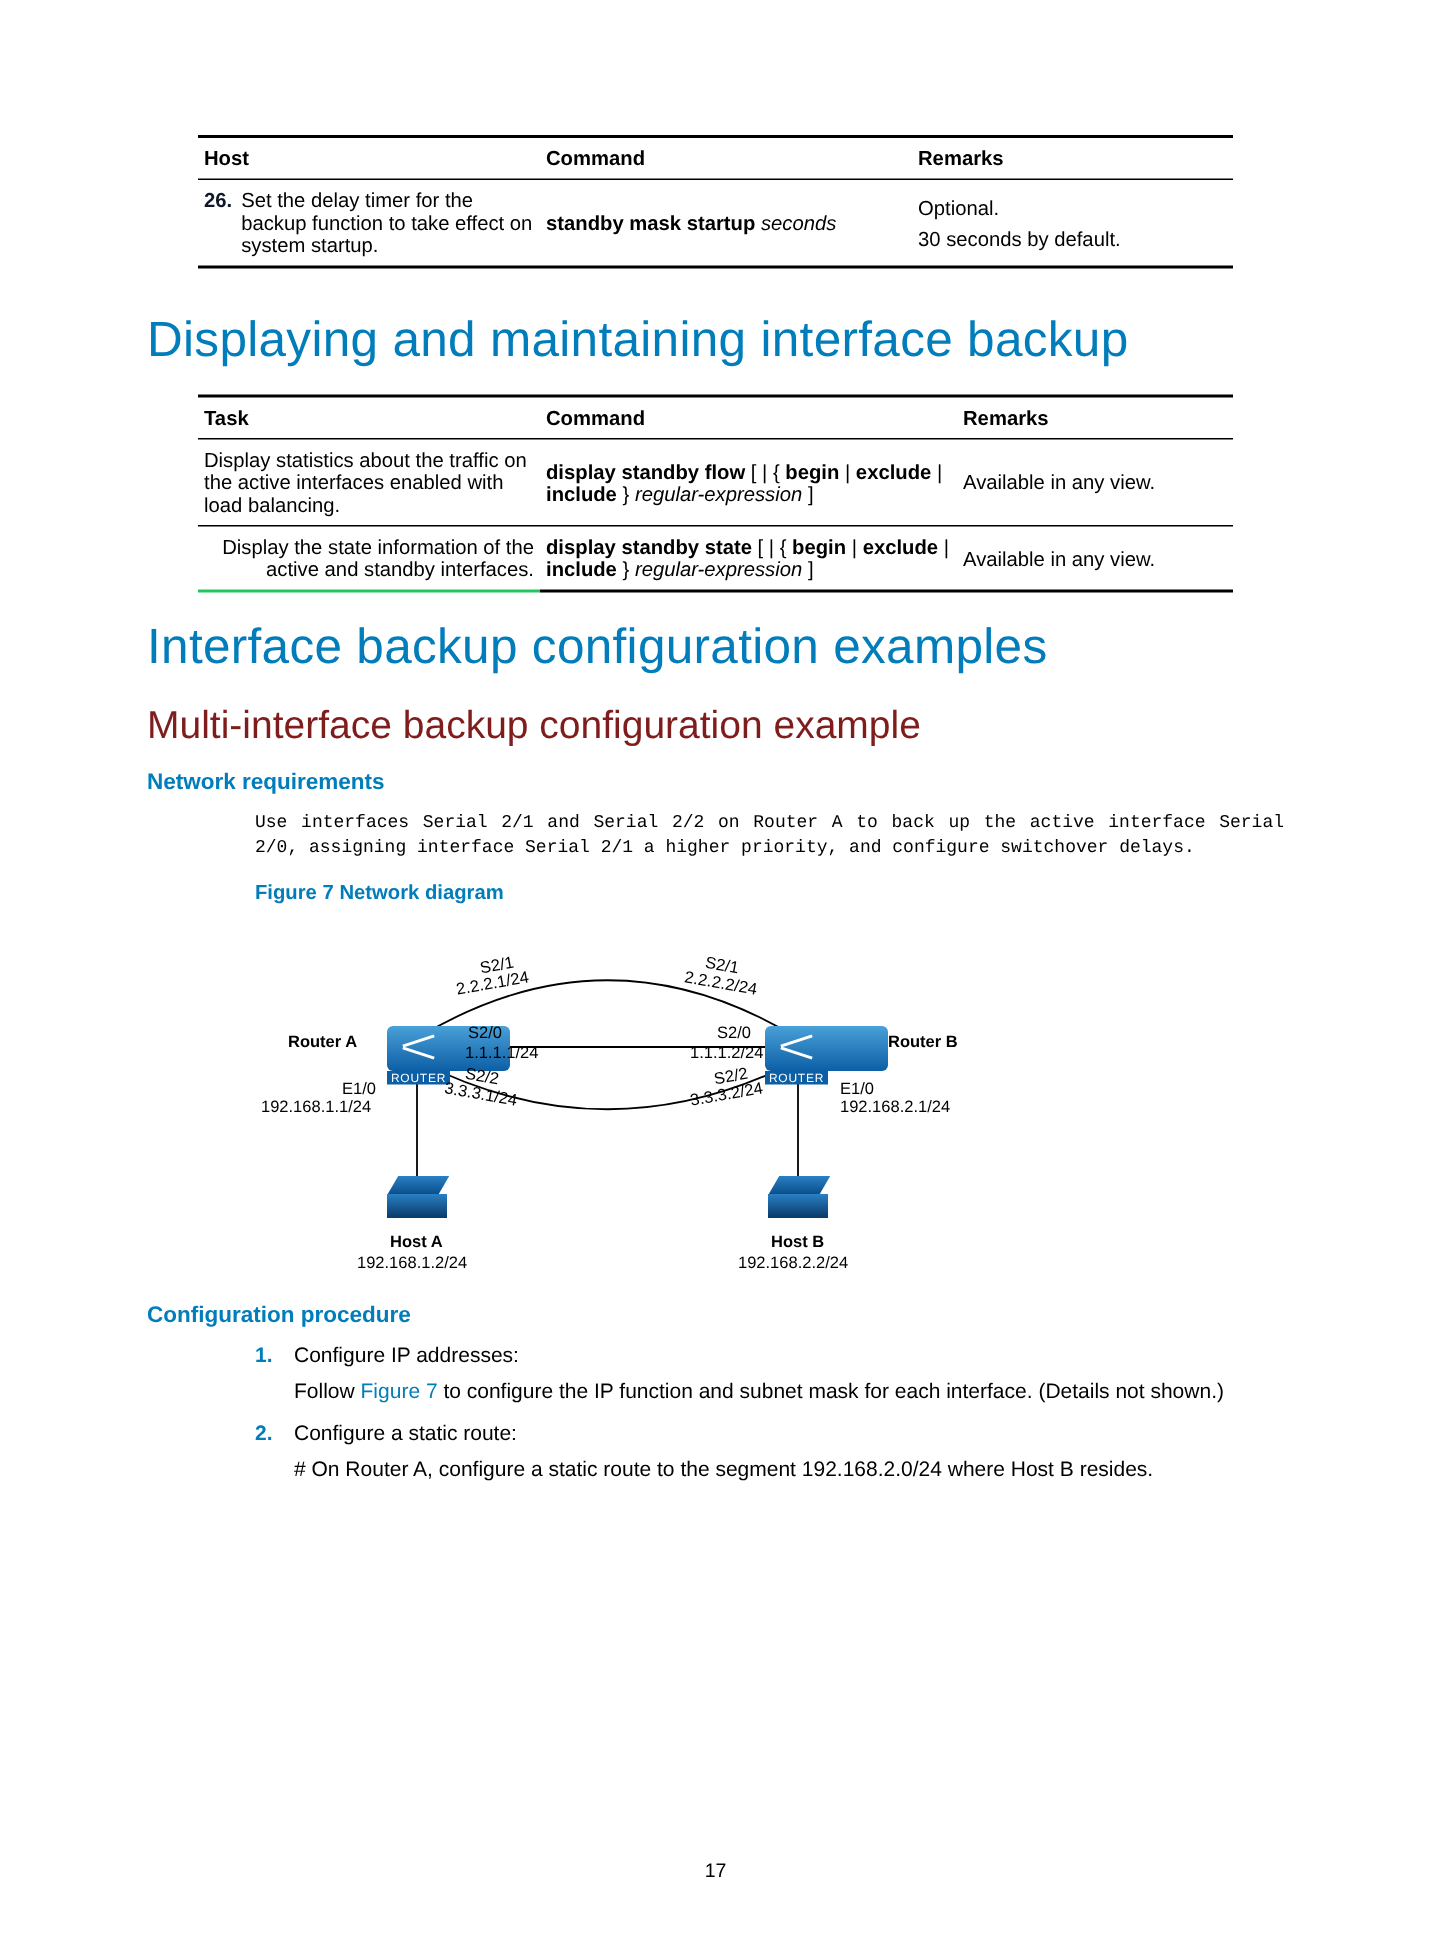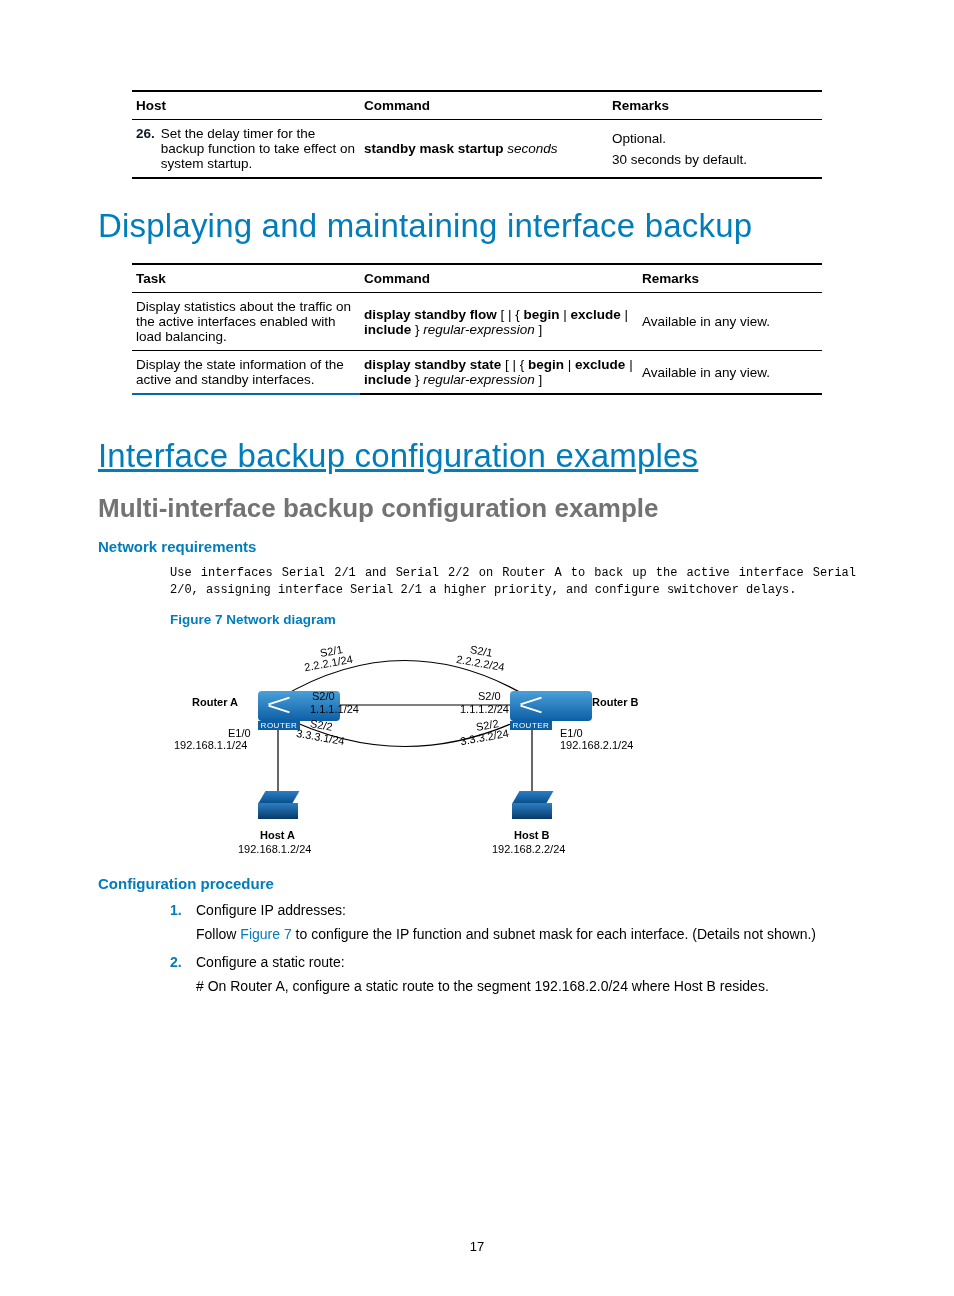--- a/index.html
+++ b/index.html
@@ -17,22 +17,22 @@
     box-sizing: border-box;
   }
   h1.section {
     font-weight: 300;
     color: #007dba;
     font-size: 33px;
     margin: 28px 0 18px 0;
     letter-spacing: 0.2px;
   }
   h2.sub {
-    font-weight: 700;
-    color: #737373;
+    font-weight: 400;
+    color: #7f1d1d;
     font-size: 26px;
     margin: 14px 0 14px 0;
   }
   h3.small {
     font-weight: bold;
     color: #007dba;
     font-size: 15px;
     margin: 12px 0 10px 0;
   }
   table.tb {
@@ -61,21 +61,21 @@
     font-size: 12px;
     line-height: 1.45;
     margin: 0 0 8px 72px;
     text-align: justify;
     font-family: Liberation Mono, monospace;
   }
   .figcap {
     color:#007dba;
     font-weight:bold;
     font-size:13.5px;
-    margin: 12px 0 6px 72px;
+    margin: 12px 0 24px 72px;
   }
   .ol {
     list-style: none;
     padding: 0 0 0 72px;
     margin: 4px 0 0 0;
     font-size: 14px;
   }
   .ol > li { margin-bottom: 10px; }
   .ol .num { color:#007dba; font-weight:bold; display:inline-block; width:26px;}
   .ol .sub { margin: 6px 0 0 26px; line-height:1.45;}
@@ -165,30 +165,30 @@
       <th>Remarks</th>
     </tr>
     <tr>
       <td>Display statistics about the traffic on the active interfaces enabled with load balancing.</td>
       <td>
         <span class="bold">display standby flow</span><span> [ | { </span><span class="bold">begin</span><span> | </span><span class="bold">exclude</span><span> | </span><span class="bold">include</span><span> } </span><span class="ital">regular-expression</span><span> ]</span>
       </td>
       <td>Available in any view.</td>
     </tr>
     <tr class="">
-      <td style="border-bottom:2px solid #0369a1;">Display the state information of the active and standby interfaces.</td>
+      <td style="border-bottom:2px solid #22c55e;text-align:right;">Display the state information of the active and standby interfaces.</td>
       <td style="border-bottom:2px solid #000;">
         <span class="bold">display standby state</span><span> [ | { </span><span class="bold">begin</span><span> | </span><span class="bold">exclude</span><span> | </span><span class="bold">include</span><span> } </span><span class="ital">regular-expression</span><span> ]</span>
       </td>
       <td style="border-bottom:2px solid #000;">Available in any view.</td>
     </tr>
   </tbody>
     </table>
 
-  <h1 class="section" style="margin-top:42px;text-decoration:underline;">Interface backup configuration examples</h1>
+  <h1 class="section" style="margin-top:17px;">Interface backup configuration examples</h1>
   <h2 class="sub">Multi-interface backup configuration example</h2>
   <h3 class="small">Network requirements</h3>
   <p class="bodytext">Use interfaces Serial 2/1 and Serial 2/2 on Router A to back up the active interface Serial 2/0, assigning interface Serial 2/1 a higher priority, and configure switchover delays.</p>
   <div class="figcap">Figure 7 Network diagram</div>
 
   <div class="diagram">
     <svg class="wires" width="470" height="230">
       <path d="M110 65 Q235 -10 360 65" stroke="#000" fill="none" stroke-width="1.2"></path>
       <line x1="130" y1="72" x2="340" y2="72" stroke="#000" stroke-width="1.2"></line>
       <path d="M110 82 Q235 145 360 82" stroke="#000" fill="none" stroke-width="1.2"></path>

